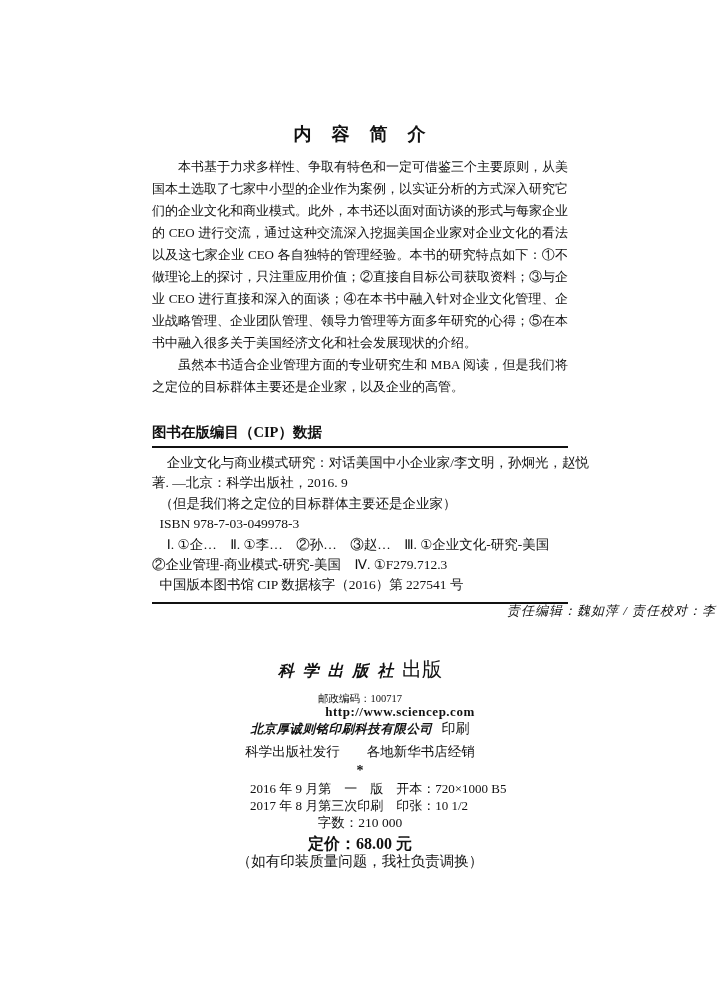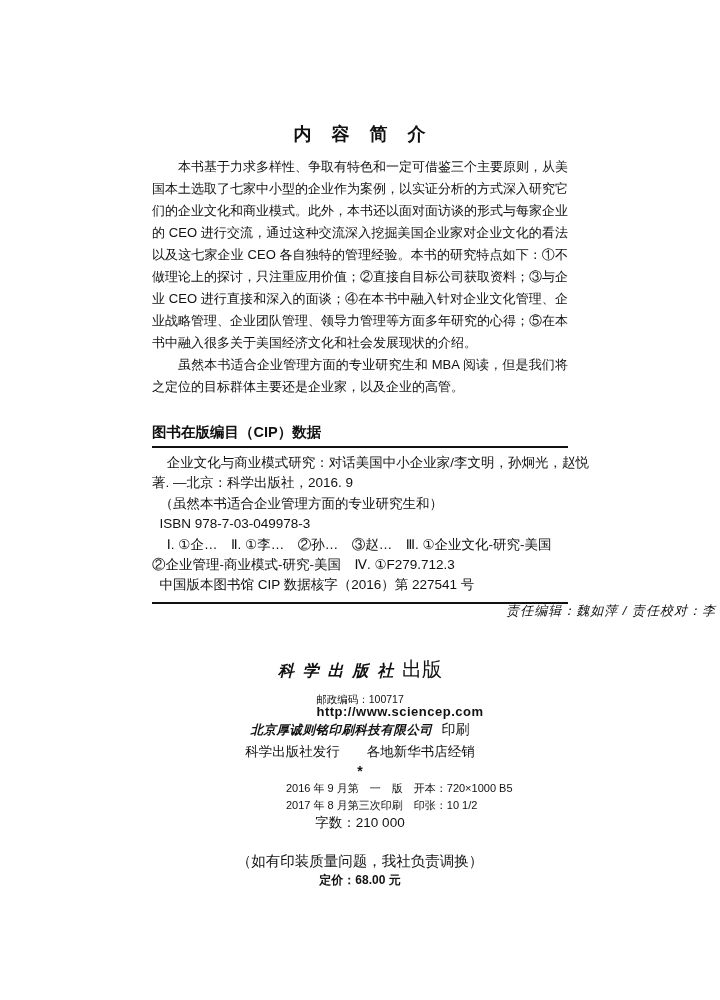--- a/index.html
+++ b/index.html
@@ -2,21 +2,21 @@
 <html><head>
 <meta charset="utf-8">
 <style>
   html, body { margin: 0; padding: 0; background: #ffffff; }
   .page {
     position: relative;
     width: 720px;
     height: 1000px;
     background: #ffffff;
     color: #111111;
-    font-family: Liberation Sans, sans-serif;
+    font-family: Liberation Serif, serif;
     overflow: hidden;
   }
 
   
   .intro-title {
     position: absolute;
     top: 122px; left: 0; width: 100%;
     text-align: center;
     font-size: 18px;
     font-weight: bold;
@@ -85,48 +85,47 @@
   .pub-printer  { top: 721px; font-size: 13px; line-height: 16px; }
   .pub-printer .printer-name { font-style: italic; font-weight: bold; font-size: 12.5px; letter-spacing: 0.5px; }
   .pub-printer .printer-suffix { font-size: 14px; margin-left: 0.4em; }
   .pub-distribution { top: 744px; font-size: 13.5px; line-height: 16px; }
   .star-divider { top: 763px; font-size: 14px; line-height: 16px; font-weight: bold; }
 
   
   .printrun-block {
     position: absolute;
     top: 780px; left: 250px;
-    font-size: 11px;
+    font-size: 13px;
     line-height: 17px;
     white-space: nowrap;
-    margin-left: 36px;
   }
   .printrun-block .gap { display: inline-block; width: 1em; }
   .wordcount { top: 815px; font-size: 13.5px; line-height: 16px; }
-  .price     { top: 871px; font-size: 12px; line-height: 18px; font-weight: bold; }
+  .price     { top: 835px; font-size: 16px; line-height: 18px; font-weight: bold; }
   .quality-note { top: 852px; font-size: 14.5px; line-height: 18px; }
 </style>
 </head>
 <body>
 
 <div class="page">
 
   <div class="intro-title">内　容　简　介</div>
   <div class="intro-body">
     <p>本书基于力求多样性、争取有特色和一定可借鉴三个主要原则，从美国本土选取了七家中小型的企业作为案例，以实证分析的方式深入研究它们的企业文化和商业模式。此外，本书还以面对面访谈的形式与每家企业的 CEO 进行交流，通过这种交流深入挖掘美国企业家对企业文化的看法以及这七家企业 CEO 各自独特的管理经验。本书的研究特点如下：①不做理论上的探讨，只注重应用价值；②直接自目标公司获取资料；③与企业 CEO 进行直接和深入的面谈；④在本书中融入针对企业文化管理、企业战略管理、企业团队管理、领导力管理等方面多年研究的心得；⑤在本书中融入很多关于美国经济文化和社会发展现状的介绍。</p>
     <p>虽然本书适合企业管理方面的专业研究生和 MBA 阅读，但是我们将之定位的目标群体主要还是企业家，以及企业的高管。</p>
   </div>
 
   <div class="cip-section">
     <div class="cip-heading">图书在版编目（CIP）数据</div>
     <div class="rule rule-top"></div>
     <div class="cip-lines">
       <div class="ind-1">企业文化与商业模式研究：对话美国中小企业家/李文明，孙炯光，赵悦</div>
       <div class="ind-0">著. —北京：科学出版社，2016. 9</div>
-      <div class="ind-05">（虽然本书适合企业管理方面的专业研究生和）</div>
+      <div class="ind-05">（但是我们将之定位的目标群体主要还是企业家）</div>
       <div class="ind-05">ISBN 978-7-03-049978-3</div>
       <div class="ind-1">Ⅰ. ①企…　Ⅱ. ①李…　②孙…　③赵…　Ⅲ. ①企业文化-研究-美国</div>
       <div class="ind-0">②企业管理-商业模式-研究-美国　Ⅳ. ①F279.712.3</div>
       <div class="ind-05">中国版本图书馆 CIP 数据核字（2016）第 227541 号</div>
     </div>
     <div class="rule rule-bottom"></div>
   </div>
 
   <div class="credits">
     <div>责任编辑：魏如萍 / 责任校对：李　影</div>

